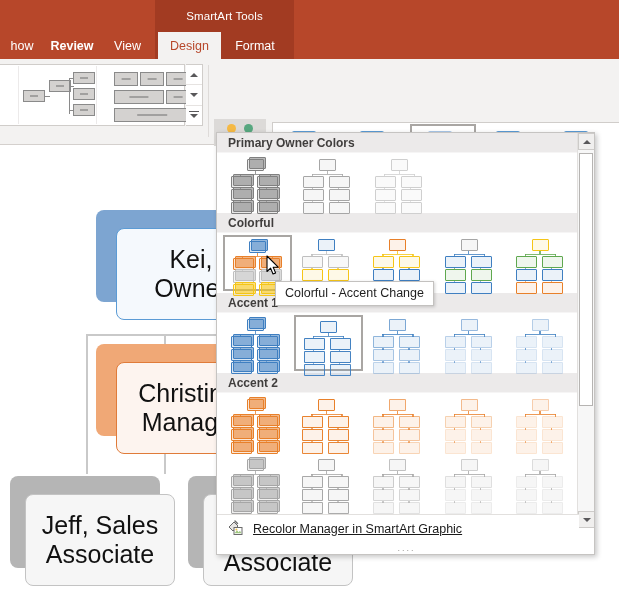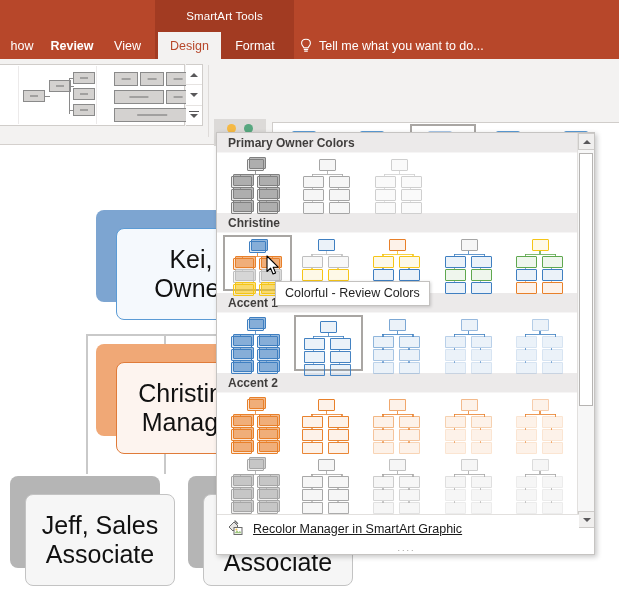--- a/index.html
+++ b/index.html
@@ -258,29 +258,20 @@
     <div class="tab active" style="left:158px;width:63px;">
       <span>Design</span>
     </div>
     <div class="tab" style="left:100px;width:55px;">
       <span>View</span>
     </div>
     <div class="tab" style="left:221px;width:68px;">
       <span>Format</span>
     </div>
 
-    <div class="tellme">
-      <span class="bulb">
-        <svg width="12" height="15" viewBox="0 0 12 15">
-          <path d="M6 1.2 C3.4 1.2 1.6 3 1.6 5.2 c0 1.6 .9 2.6 1.6 3.4 .4 .5 .6 .8 .6 1.2 h4.4 c0-.4 .2-.7 .6-1.2 .7-.8 1.6-1.8 1.6-3.4 C10.4 3 8.6 1.2 6 1.2 z" fill="none" stroke="#ffffff" stroke-width="1.1"></path>
-          <path d="M4.3 11.4 h3.4 M4.6 13.1 h2.8" stroke="#ffffff" stroke-width="1.1" fill="none" stroke-linecap="round"></path>
-        </svg>
-      </span>
-      <span>Tell me what you want to do...</span>
-    </div>
   </div>
 
   <div class="ribbon">
 
     <div class="grp" style="left:0;width:208px;">
 
       <div class="layouts-gallery">
 
         <div class="layout-thumb">
           
@@ -523,21 +514,21 @@
             <div class="cn" style="left: 17px; top: 18.5px; width: 31px; height: 1.3px; background: rgba(207, 207, 207, 0.8);"></div>
             <div class="cn" style="left: 17px; top: 18.5px; width: 1.3px; height: 3px; background: rgba(207, 207, 207, 0.8);"></div>
             <div class="cn" style="left: 47px; top: 18.5px; width: 1.3px; height: 3px; background: rgba(207, 207, 207, 0.8);"></div>
             <div class="cn" style="left: 17px; top: 33px; width: 1.3px; height: 2px; background: rgba(207, 207, 207, 0.7);"></div>
             <div class="cn" style="left: 43px; top: 33px; width: 1.3px; height: 2px; background: rgba(207, 207, 207, 0.7);"></div>
             <div class="cn" style="left: 17px; top: 46px; width: 1.3px; height: 2px; background: rgba(207, 207, 207, 0.6);"></div>
             <div class="cn" style="left: 43px; top: 46px; width: 1.3px; height: 2px; background: rgba(207, 207, 207, 0.6);"></div>
           </div>
         </div>
         <div class="dd-header">
-          <span>Christine</span>
+          <span>Colorful</span>
         </div>
         <div class="dd-row">
           <div class="dd-cell sel">
             <div class="nd" style="left: 26px; top: 2px; width: 17px; height: 12px; background: rgba(63, 127, 193, 0.55); border: 1px solid rgb(63, 127, 193); border-radius: 1px;"></div>
             <div class="nd" style="left: 24px; top: 4px; width: 17px; height: 12px; background: rgba(63, 127, 193, 0.18); border: 1.4px solid rgb(63, 127, 193); border-radius: 1px;"></div>
             <div class="nd" style="left: 10px; top: 19px; width: 21px; height: 12px; background: rgba(232, 128, 42, 0.55); border: 1px solid rgb(232, 128, 42); border-radius: 1px;"></div>
             <div class="nd" style="left: 8px; top: 21px; width: 21px; height: 12px; background: rgba(232, 128, 42, 0.18); border: 1.4px solid rgb(232, 128, 42); border-radius: 1px;"></div>
             <div class="nd" style="left: 36px; top: 19px; width: 21px; height: 12px; background: rgba(232, 128, 42, 0.55); border: 1px solid rgb(232, 128, 42); border-radius: 1px;"></div>
             <div class="nd" style="left: 34px; top: 21px; width: 21px; height: 12px; background: rgba(232, 128, 42, 0.18); border: 1.4px solid rgb(232, 128, 42); border-radius: 1px;"></div>
             <div class="nd" style="left: 10px; top: 32px; width: 21px; height: 12px; background: rgba(191, 191, 191, 0.55); border: 1px solid rgb(191, 191, 191); border-radius: 1px;"></div>
@@ -939,21 +930,21 @@
           <circle cx="10.4" cy="11.5" r="1" fill="#f0c04a"></circle>
         </svg>
       </span>
       <span class="dd-footer-label">Recolor Manager in SmartArt Graphic</span>
     </div>
 
     <div class="dd-grip">....</div>
   </div>
 
   <div class="tooltip">
-    <span>Colorful - Review Colors</span>
+    <span>Colorful - Accent Change</span>
   </div>
 
   <div class="cursor">
     <svg width="16" height="22" viewBox="0 0 16 22">
       <path d="M1 1 L1 16.5 L4.6 13.1 L7 19 L9.6 17.9 L7.2 12.2 L12.2 12.1 Z" fill="#ffffff" stroke="#000000" stroke-width="1.1" stroke-linejoin="round"></path>
     </svg>
   </div>
 
 </div>
 

